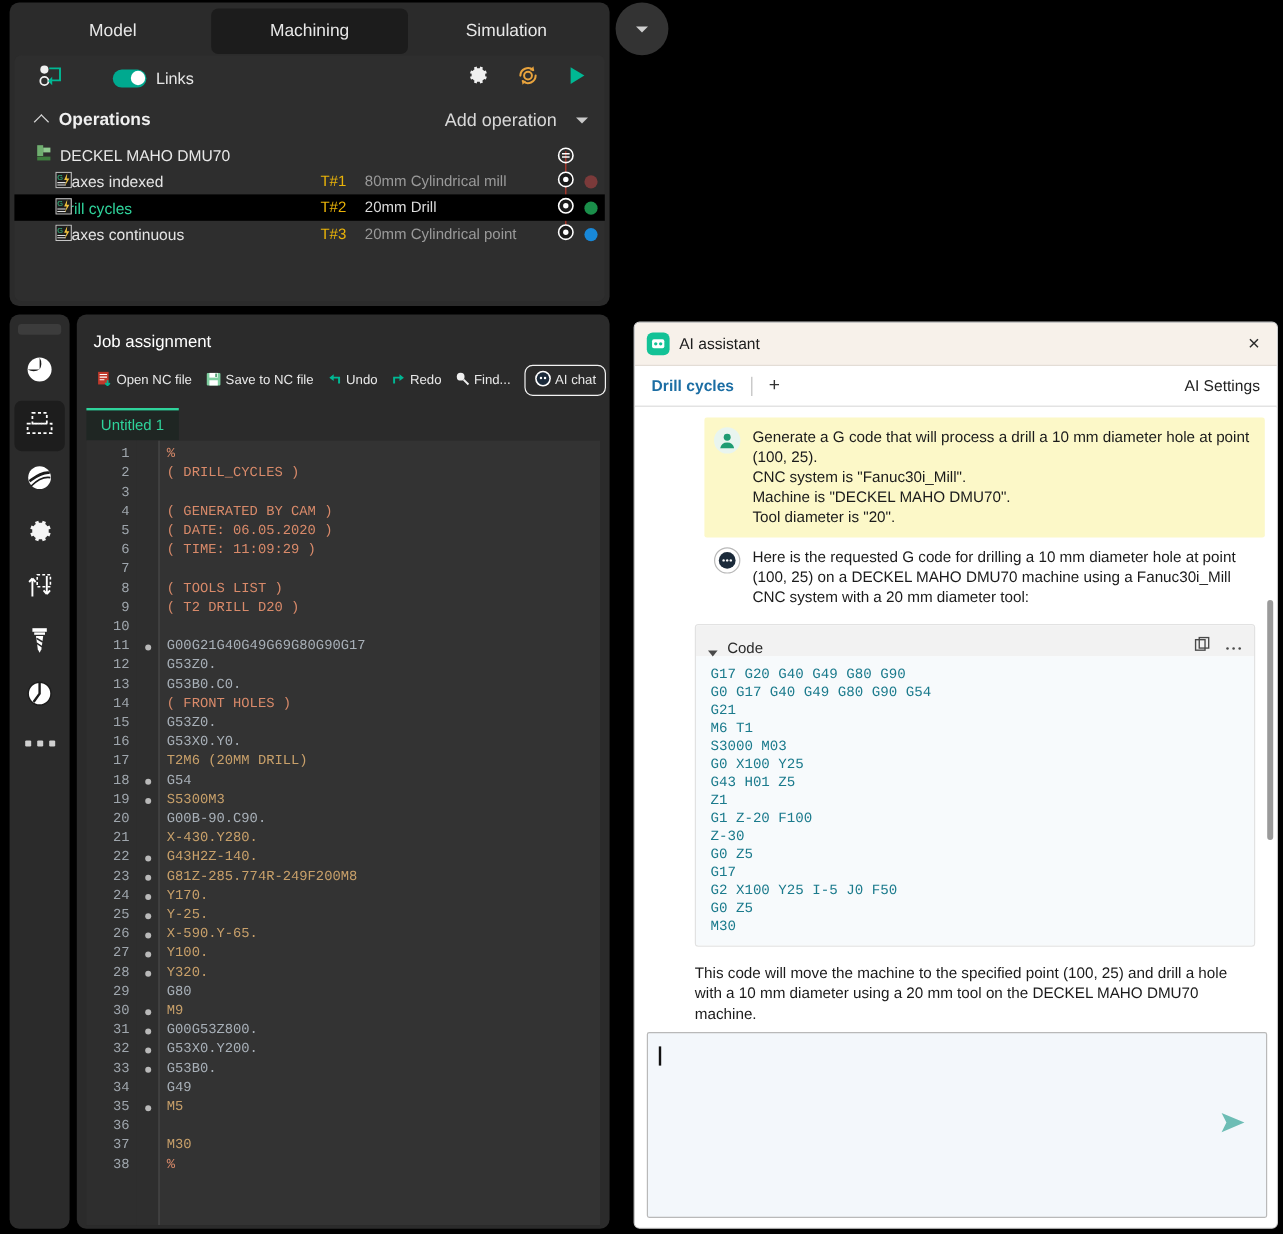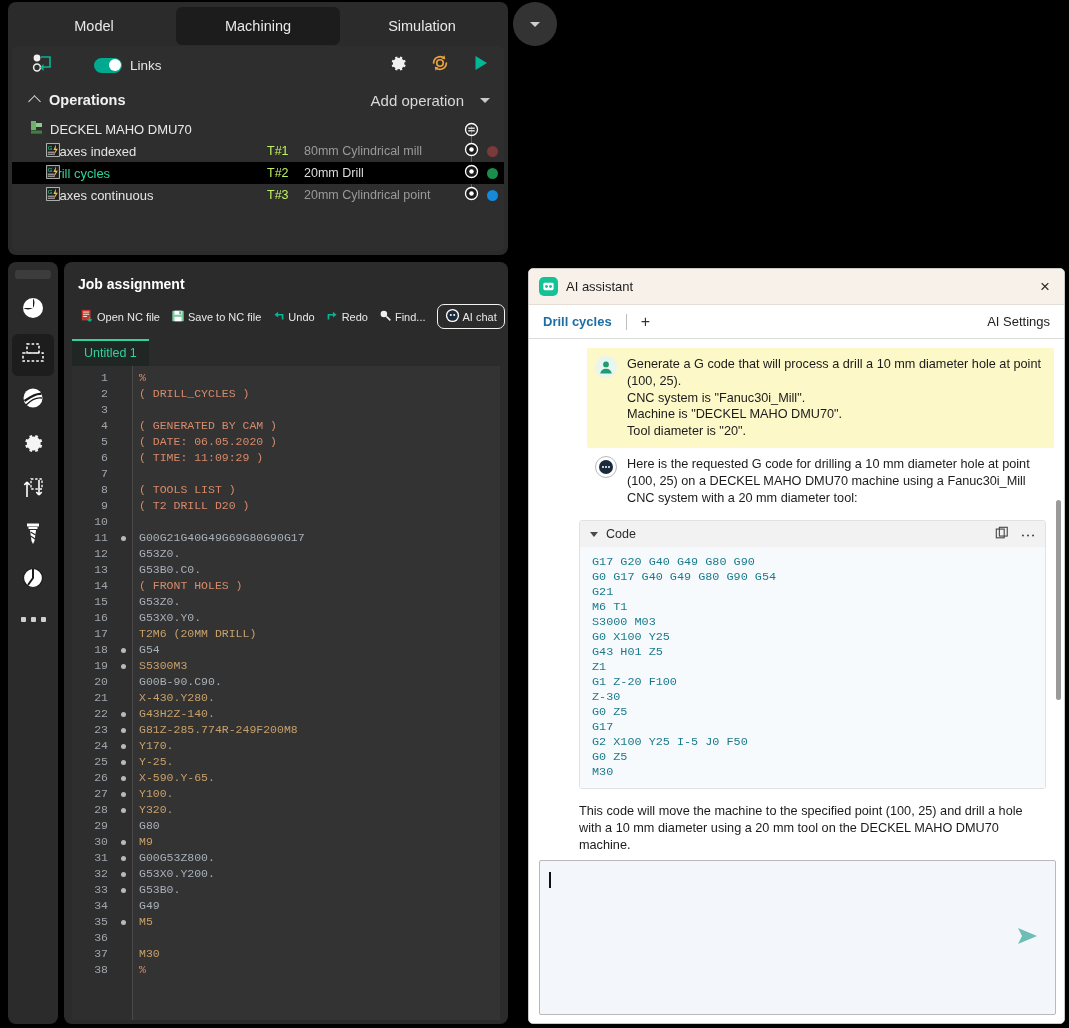--- a/index.html
+++ b/index.html
@@ -64,21 +64,21 @@
   .tree { padding: 2px 0 0 0; position: relative; }
   .tree-row {
     display: flex; align-items: center; height: 22px; padding-left: 22px;
     font-size: 13px; color: #e4e4e4; position: relative;
   }
   .tree-row.machine { color: #e8e8e8; }
   .tree-row.op { padding-left: 36px; }
   .tree-row.selected { background: #000000; }
   .tree-row.selected .op-name { color: #2fd39b; }
   .op-name { flex: 0 0 auto; }
-  .op-tool-num { position: absolute; left: 255px; color: #bef264; font-size: 12.5px; }
+  .op-tool-num { position: absolute; left: 255px; color: #eab308; font-size: 12.5px; }
   .op-tool-desc { position: absolute; left: 292px; color: #9a9a9a; font-size: 12.5px; }
   .tree-row.selected .op-tool-desc { color: #dcdcdc; }
   .op-eye { position: absolute; left: 452px; }
   .op-dot { position: absolute; left: 475px; width: 11px; height: 11px; border-radius: 50%; }
   .tree-line {
     position: absolute; left: 458.5px; top: 10px; width: 1.6px; height: 68px;
     background: #c0392b;
   }
   .op-icon { position: absolute; left: 15px; }
   .tree-row.op .op-icon { left: 34px; }
@@ -112,21 +112,21 @@
   .rail-item.active { background: #1d1d1d; }
   .rail-dots { display: flex; gap: 5px; justify-content: center; margin-top: 16px; }
   .rail-dots span { width: 5px; height: 5px; background: #d0d0d0; border-radius: 1px; }
 
   
   .job-panel {
     position: absolute; left: 64px; top: 262px; width: 444px; height: 762px;
     background: #2b2b2b; border-radius: 8px; overflow: hidden;
   }
   .job-title {
-    color: #ffffff; font-size: 14px; font-weight: bold;
+    color: #ffffff; font-size: 14px; font-weight: normal;
     padding: 14px 0 0 14px;
   }
   .job-toolbar {
     display: flex; align-items: center; gap: 3px; padding: 12px 0 0 12px;
     font-size: 11px; color: #e8e8e8;
   }
   .jt-btn {
     display: flex; align-items: center; gap: 3px; padding: 3px 4px;
     border-radius: 4px; cursor: pointer; white-space: nowrap;
   }
@@ -201,21 +201,21 @@
   .bot-core { width: 14px; height: 14px; border-radius: 50%; background: #1b2a3a;
     display:flex; align-items:center; justify-content:center; gap:1.4px; }
   .bot-core i { width: 2px; height: 2px; border-radius: 50%; background: #fff; display:block; }
   .msg-text { font-size: 12.7px; line-height: 16.8px; color: #1b1b1b; }
 
   .code-card {
     margin: 6px 8px 0 40px; border: 1px solid #e2e2e2; border-radius: 3px;
     overflow: hidden;
   }
   .code-card-head {
-    height: 26px; background: #f2f2f2; display: flex; align-items: center;
+    height: 26px; background: #f2f2f2; display: flex; align-items: flex-end;
     padding: 0 10px; font-size: 12.5px; color: #2b2b2b;
   }
   .code-caret {
     width: 0; height: 0; border-left: 4.5px solid transparent; border-right: 4.5px solid transparent;
     border-top: 5px solid #4a4a4a; margin-right: 8px;
   }
   .code-head-actions { margin-left: auto; display: flex; align-items: center; gap: 12px; }
   .code-card-body {
     background: #f7fafc; padding: 8px 12px;
     font-family: "Liberation Mono", monospace; font-size: 11.8px; line-height: 15px;

